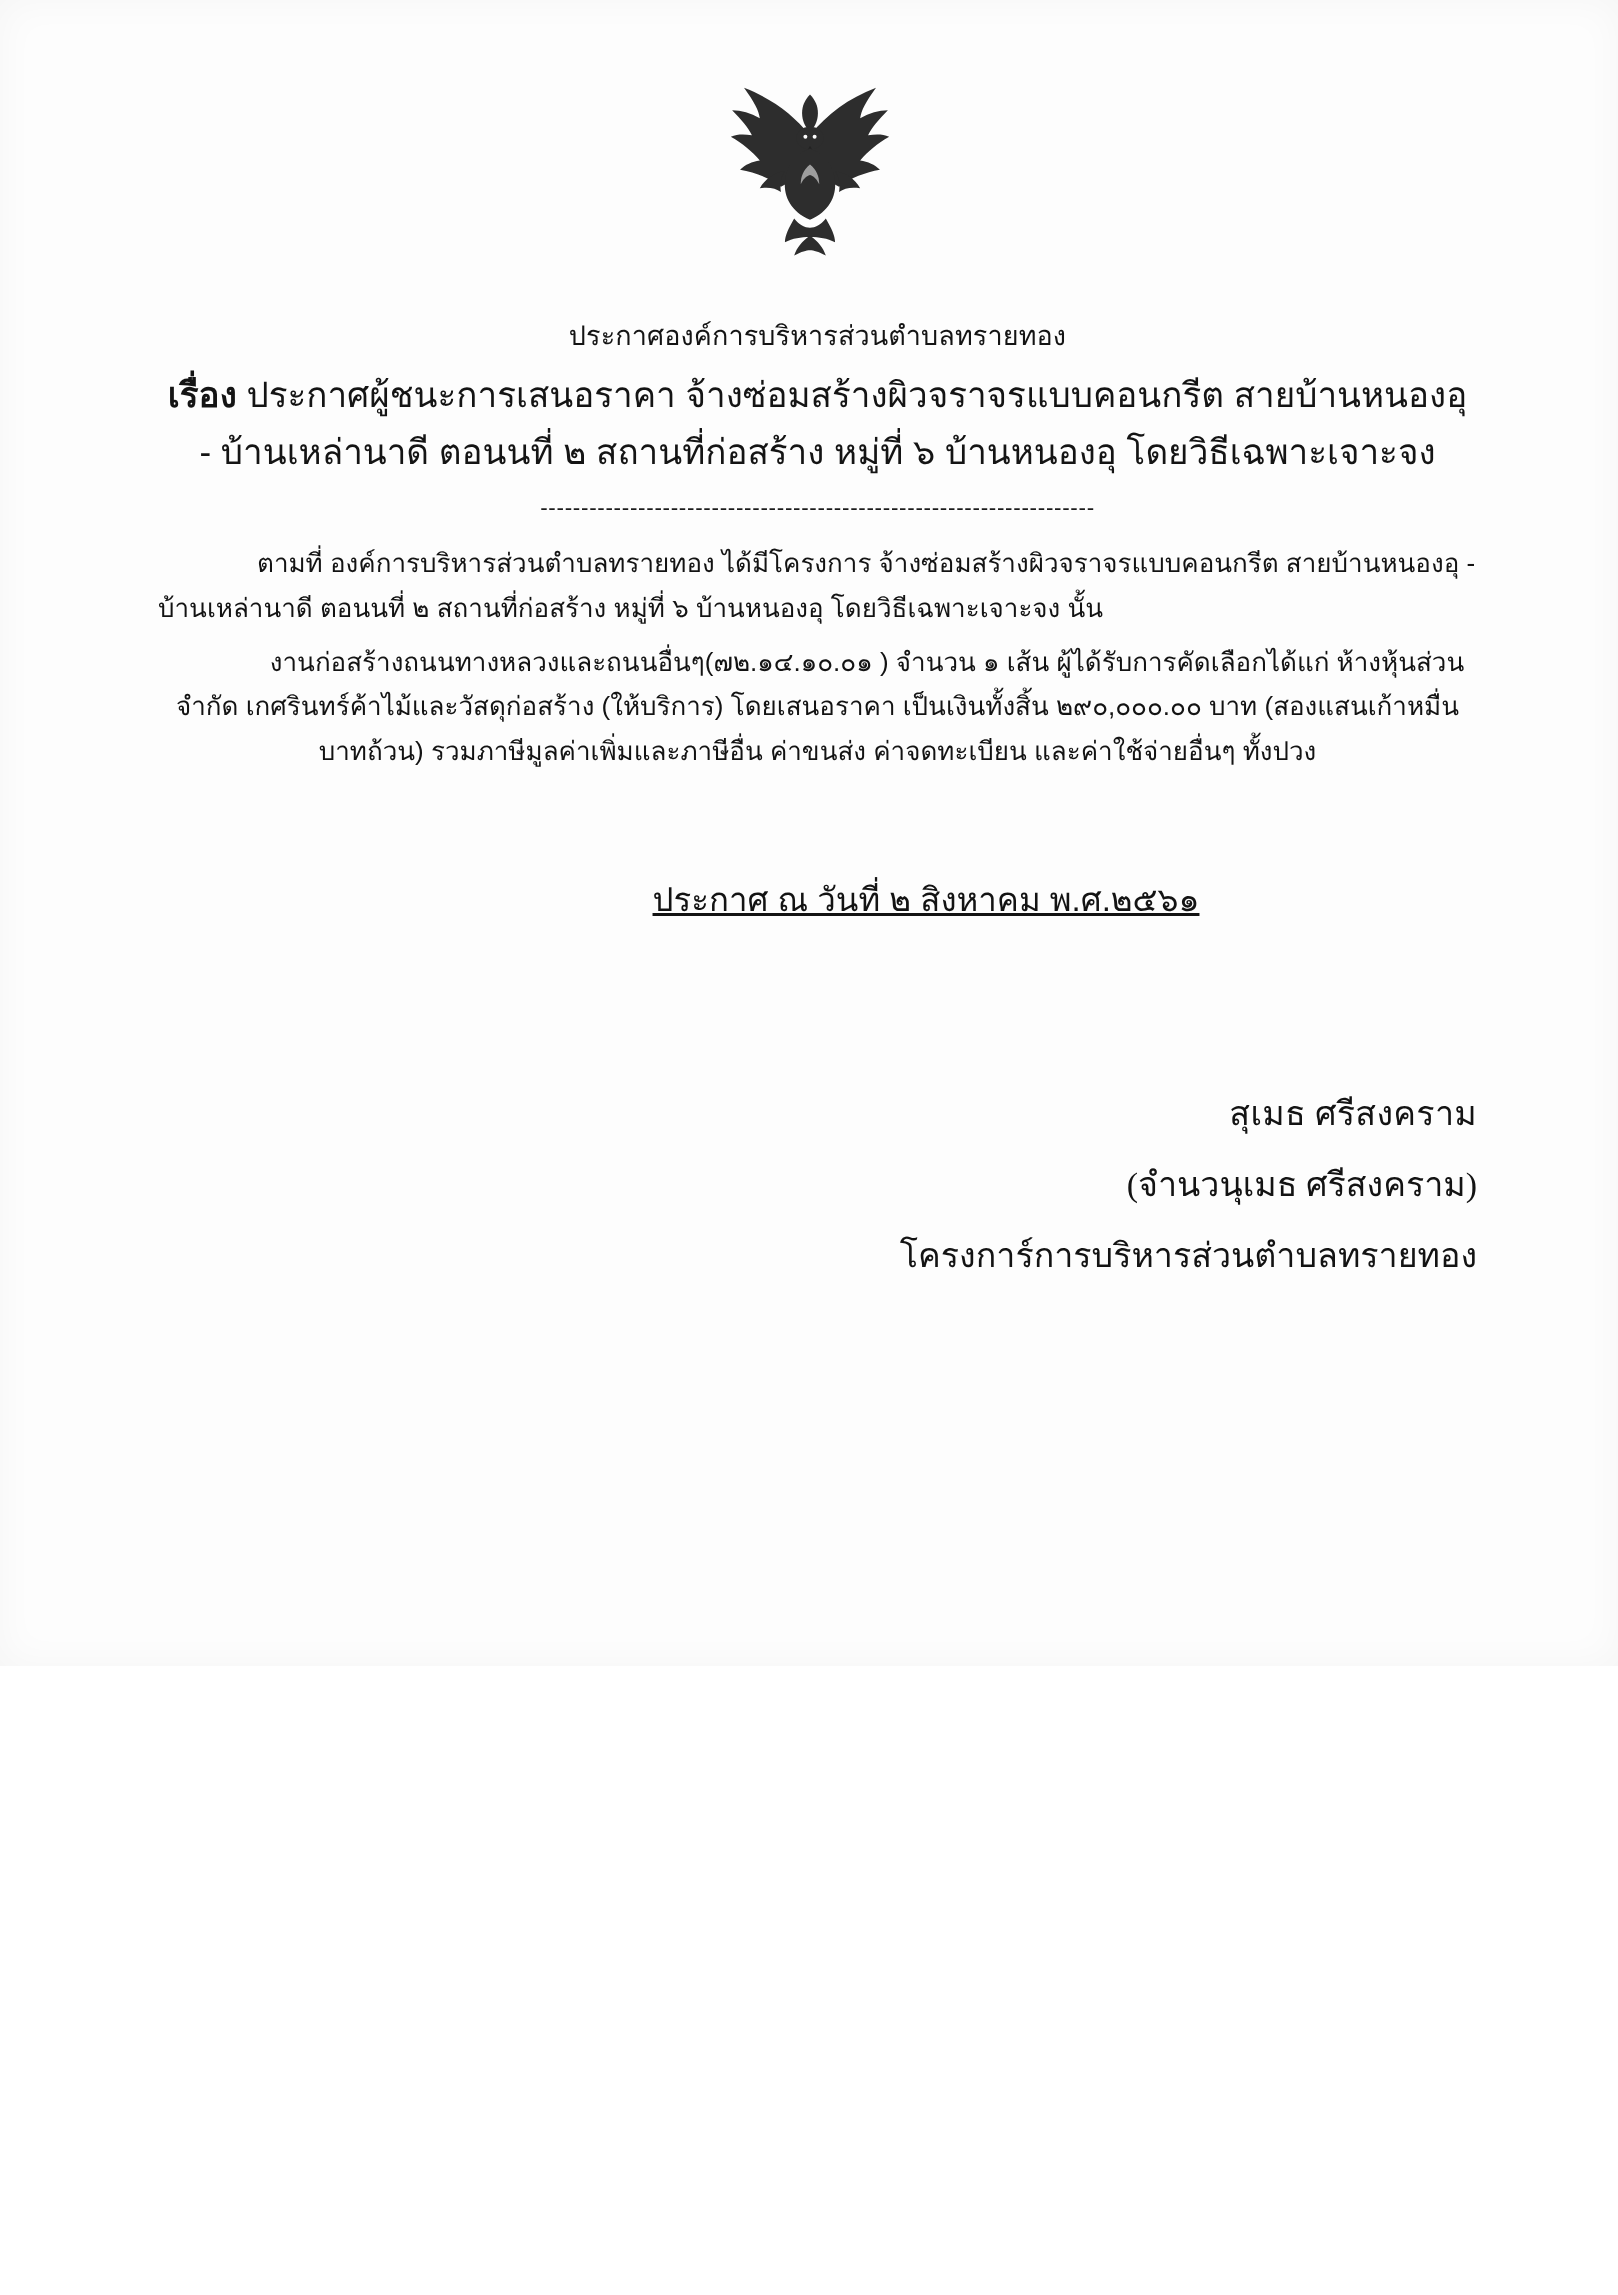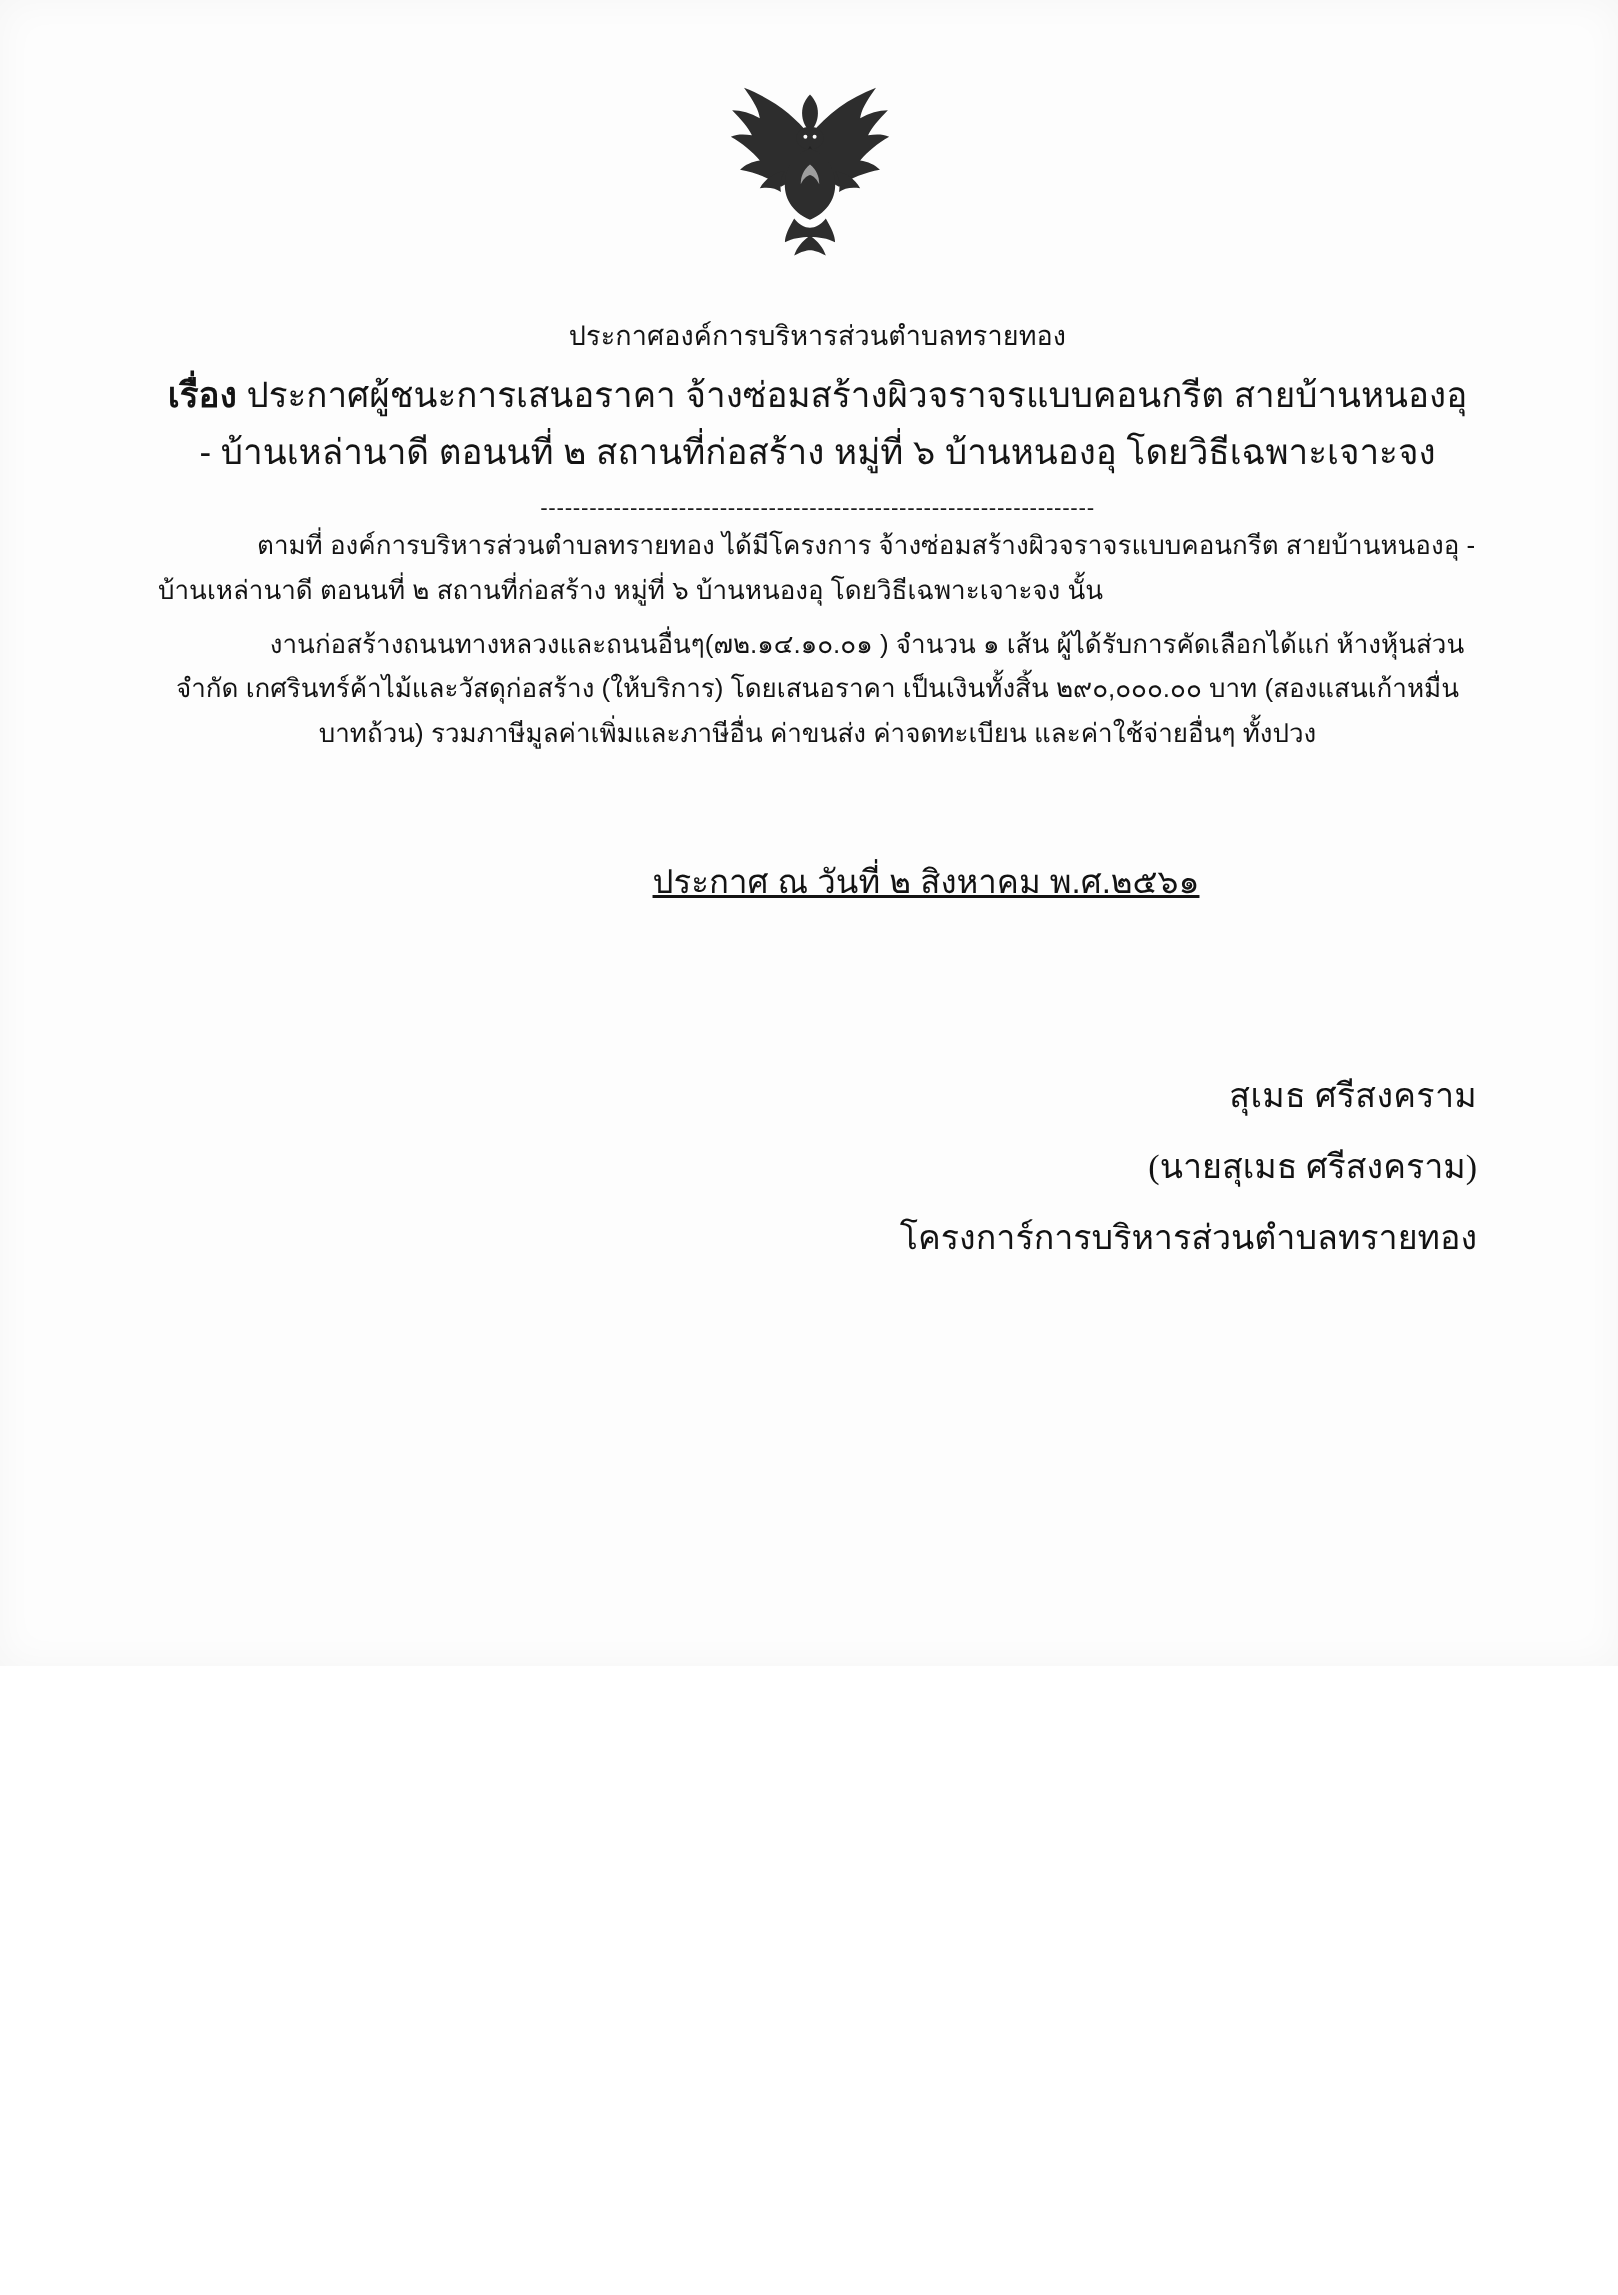--- a/index.html
+++ b/index.html
@@ -76,21 +76,21 @@
     letter-spacing: 0.7px;
     overflow: hidden;
     white-space: nowrap;
   }
 
   .para {
     font-size: 26px;
     line-height: 1.72;
     color: #131313;
     text-align: left;
-    margin-top: 2px;
+    margin-top: 20px;
   }
   .para .indent {
     display: inline-block;
     width: 99px;
   }
 
   .para2 {
     margin-top: 9.2px;
     text-align: center;
   }
@@ -166,19 +166,19 @@
     </div>
 
     <div class="para para2">
       <span class="indent"></span><span>งานก่อสร้างถนนทางหลวงและถนนอื่นๆ(๗๒.๑๔.๑๐.๐๑ ) จำนวน ๑ เส้น ผู้ได้รับการคัดเลือกได้แก่ ห้างหุ้นส่วนจำกัด เกศรินทร์ค้าไม้และวัสดุก่อสร้าง (ให้บริการ) โดยเสนอราคา เป็นเงินทั้งสิ้น ๒๙๐,๐๐๐.๐๐ บาท (สองแสนเก้าหมื่นบาทถ้วน) รวมภาษีมูลค่าเพิ่มและภาษีอื่น ค่าขนส่ง ค่าจดทะเบียน และค่าใช้จ่ายอื่นๆ ทั้งปวง</span>
     </div>
 
     <div class="date-line">ประกาศ ณ วันที่  ๒ สิงหาคม พ.ศ.๒๕๖๑</div>
 
     <div class="sign-block">
       <div class="sign-name">สุเมธ ศรีสงคราม</div>
-      <div>(นายสุเมธ ศรีสงคราม)</div>
+      <div>(จำนวนุเมธ ศรีสงคราม)</div>
       <div>โครงการ์การบริหารส่วนตำบลทรายทอง</div>
     </div>
 
   </div>
 </div>
 
 
 </body></html>

